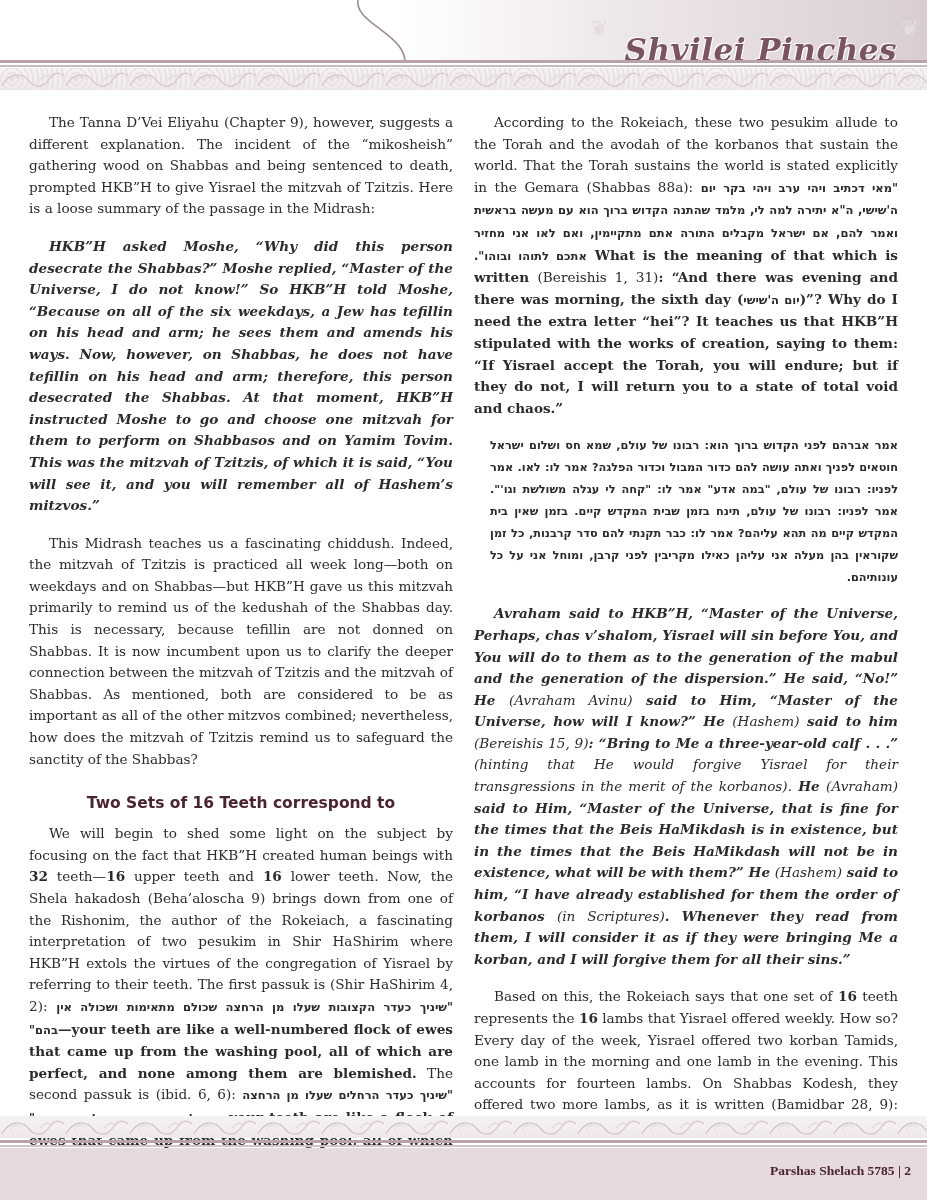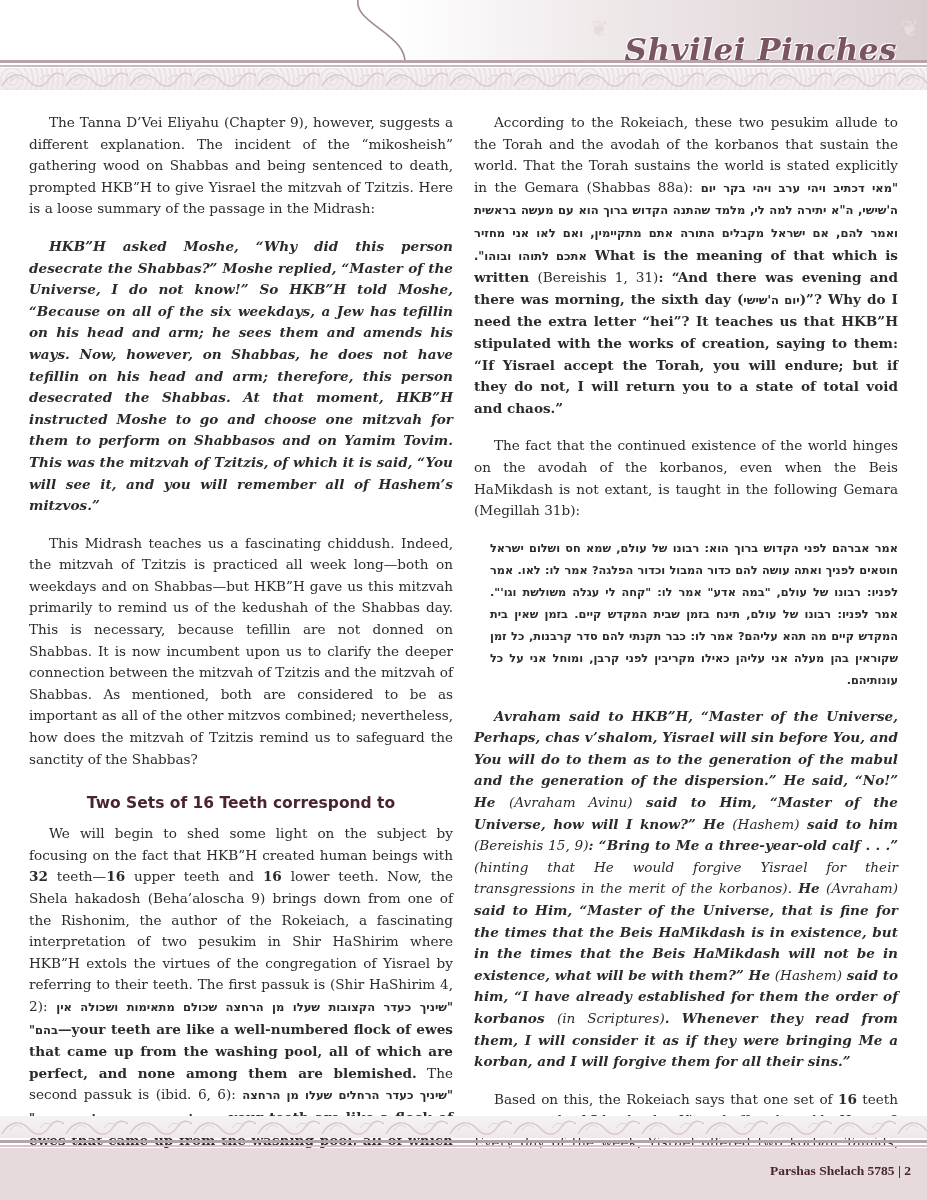--- a/index.html
+++ b/index.html
@@ -107,21 +107,20 @@
   <div class="section-heading">
     <div>Two Sets of 16 Teeth correspond to</div>
   </div>
 
   <p><span>We will begin to shed some light on the subject by focusing on the fact that HKB”H created human beings with </span><b>32</b><span> teeth—</span><b>16</b><span> upper teeth and </span><b>16</b><span> lower teeth.  Now, the Shela hakadosh (Beha’aloscha 9) brings down from one of the Rishonim, the author of the Rokeiach, a fascinating interpretation of two pesukim in Shir HaShirim where HKB”H extols the virtues of the congregation of Yisrael by referring to their teeth. The first passuk is (Shir HaShirim 4, 2): </span><span class="heb" dir="rtl">"שיניך כעדר הקצובות שעלו מן הרחצה שכולם מתאימות ושכולה אין בהם"</span><b>—your teeth are like a well-numbered flock of ewes that came up from the washing pool, all of which are perfect, and none among them are blemished.</b><span>  The second passuk is (ibid. 6, 6): </span><span class="heb" dir="rtl">"שיניך כעדר הרחלים שעלו מן הרחצה שכולם מתאימות ושכולה אין בהם"</span><b>—your teeth are like a flock of ewes that came up from the washing pool, all of which are perfect and none of them is missing.</b></p>
 </div>
 
 <div class="col right">
   <p><span>According to the Rokeiach, these two pesukim allude to the Torah and the avodah of the korbanos that sustain the world.  That the Torah sustains the world is stated explicitly in the Gemara (Shabbas 88a): </span><span class="heb" dir="rtl">"מאי דכתיב ויהי ערב ויהי בקר יום ה'שישי, ה"א יתירה למה לי, מלמד שהתנה הקדוש ברוך הוא עם מעשה בראשית ואמר להם, אם ישראל מקבלים התורה אתם מתקיימין, ואם לאו אני מחזיר אתכם לתוהו ובוהו".</span><b> What is the meaning of that which is written </b><span>(Bereishis 1, 31)</span><b>: “And there was evening and there was morning, the sixth day (</b><span class="heb" dir="rtl">יום ה'שישי</span><b>)”?  Why do I need the extra letter “hei”?  It teaches us that HKB”H stipulated with the works of creation, saying to them: “If Yisrael accept the Torah, you will endure;  but if they do not, I will return you to a state of total void and chaos.”</b></p>
 
-  <p>The fact that the continued existence of the world hinges on the avodah of the korbanos, even when the Beis HaMikdash is not extant, is taught in the following Gemara (Megillah 31b):</p>
 
   <div class="heb-block" dir="rtl">אמר אברהם לפני הקדוש ברוך הוא: רבונו של עולם, שמא חס ושלום ישראל חוטאים לפניך ואתה עושה להם כדור המבול וכדור הפלגה? אמר לו: לאו. אמר לפניו: רבונו של עולם, "במה אדע" אמר לו: "קחה לי עגלה משולשת וגו'". אמר לפניו: רבונו של עולם, תינח בזמן שבית המקדש קיים. בזמן שאין בית המקדש קיים מה תהא עליהם? אמר לו: כבר תקנתי להם סדר קרבנות, כל זמן שקוראין בהן מעלה אני עליהן כאילו מקריבין לפני קרבן, ומוחל אני על כל עונותיהם.</div>
 
   <p class="bold"><span>Avraham said to HKB”H, “Master of the Universe, Perhaps, chas v’shalom, Yisrael will sin before You, and You will do to them as to the generation of the mabul and the generation of the dispersion.”  He said, “No!”  He </span><span style="font-weight:normal">(Avraham Avinu)</span><span> said to Him, “Master of the Universe, how will I know?”  He </span><span style="font-weight:normal">(Hashem)</span><span> said to him </span><span style="font-weight:normal">(Bereishis 15, 9)</span><span>: “Bring to Me a three-year-old calf . . .”</span><span style="font-weight:normal"> (hinting that He would forgive Yisrael for their transgressions in the merit of the korbanos).</span><span>  He </span><span style="font-weight:normal">(Avraham)</span><span> said to Him, “Master of the Universe, that is fine for the times that the Beis HaMikdash is in existence, but in the times that the Beis HaMikdash will not be in existence, what will be with them?”  He </span><span style="font-weight:normal">(Hashem)</span><span> said to him, “I have already established for them the order of korbanos </span><span style="font-weight:normal">(in Scriptures)</span><span>.  Whenever they read from them, I will consider it as if they were bringing Me a korban, and I will forgive them for all their sins.”</span></p>
 
   <p><span>Based on this, the Rokeiach says that one set of </span><b>16</b><span> teeth represents the </span><b>16</b><span> lambs that Yisrael offered weekly.  How so?  Every day of the week, Yisrael offered two korban Tamids, one lamb in the morning and one lamb in the evening.  This accounts for fourteen lambs.  On Shabbas Kodesh, they offered two more lambs, as it is written (Bamidbar 28, 9): </span><span class="heb" dir="rtl">"וביום השבת</span></p>
 </div>
 
 <div class="footer">
   <div class="footer-band">

